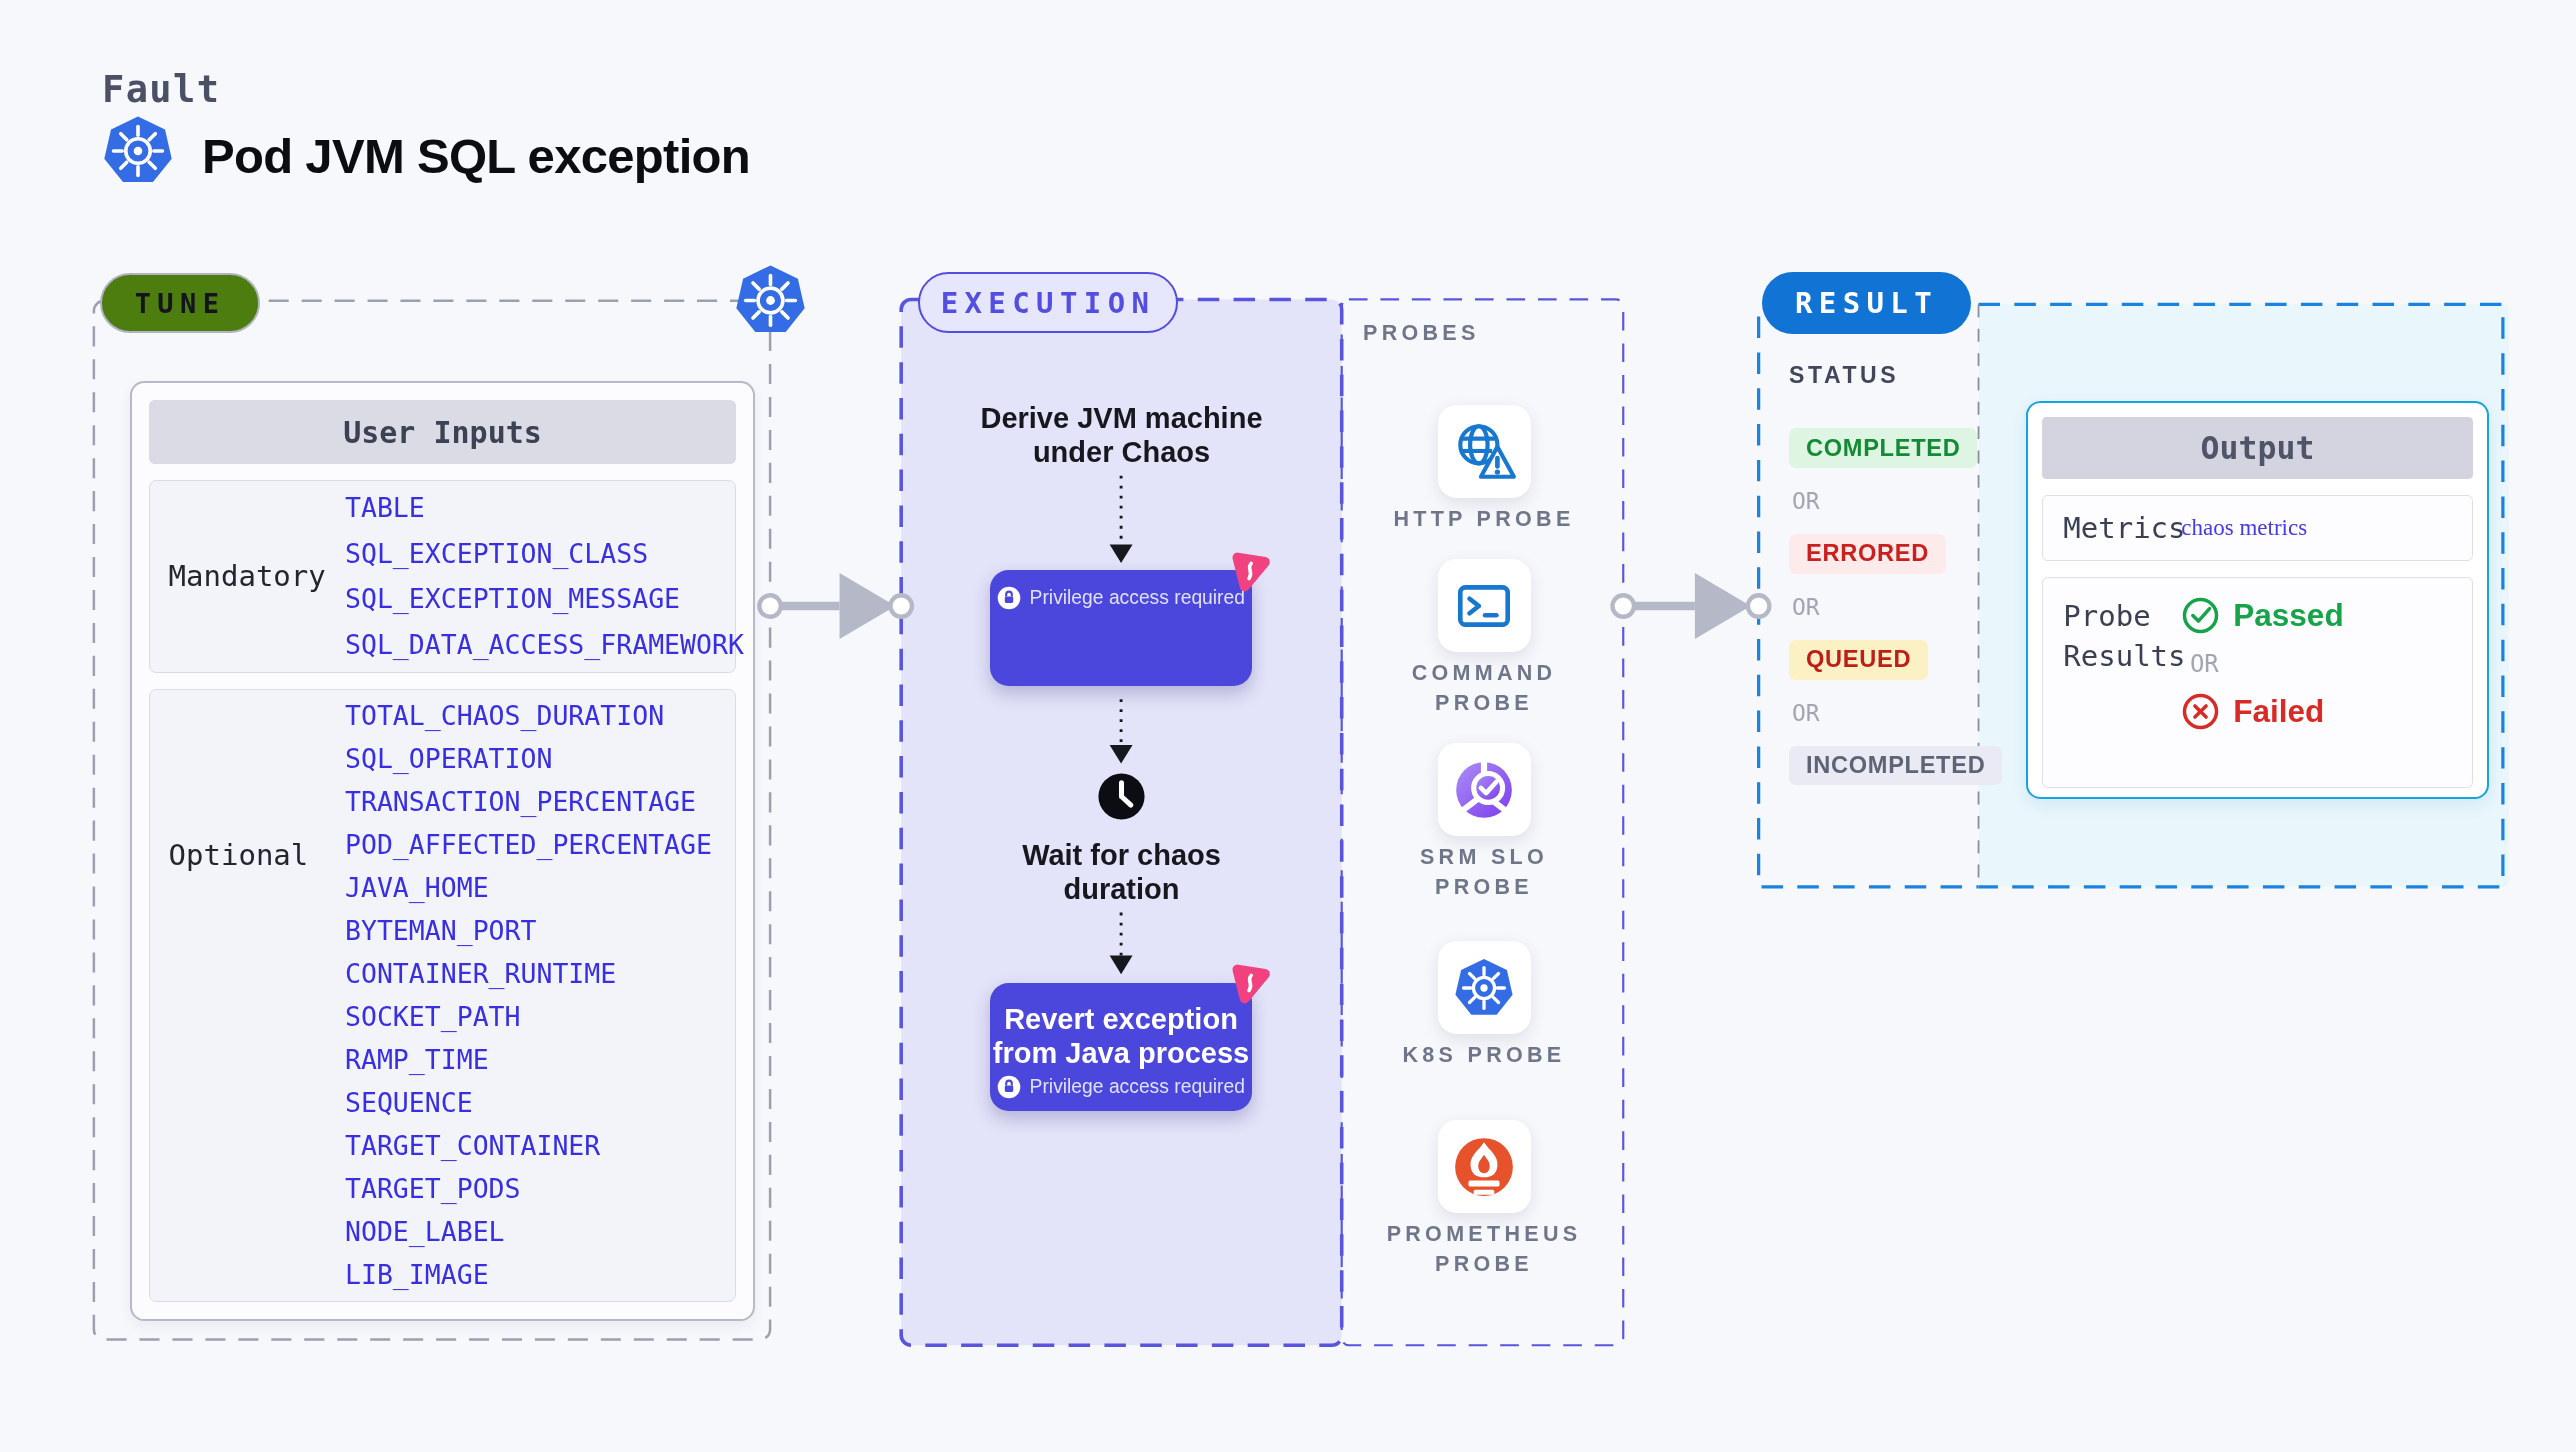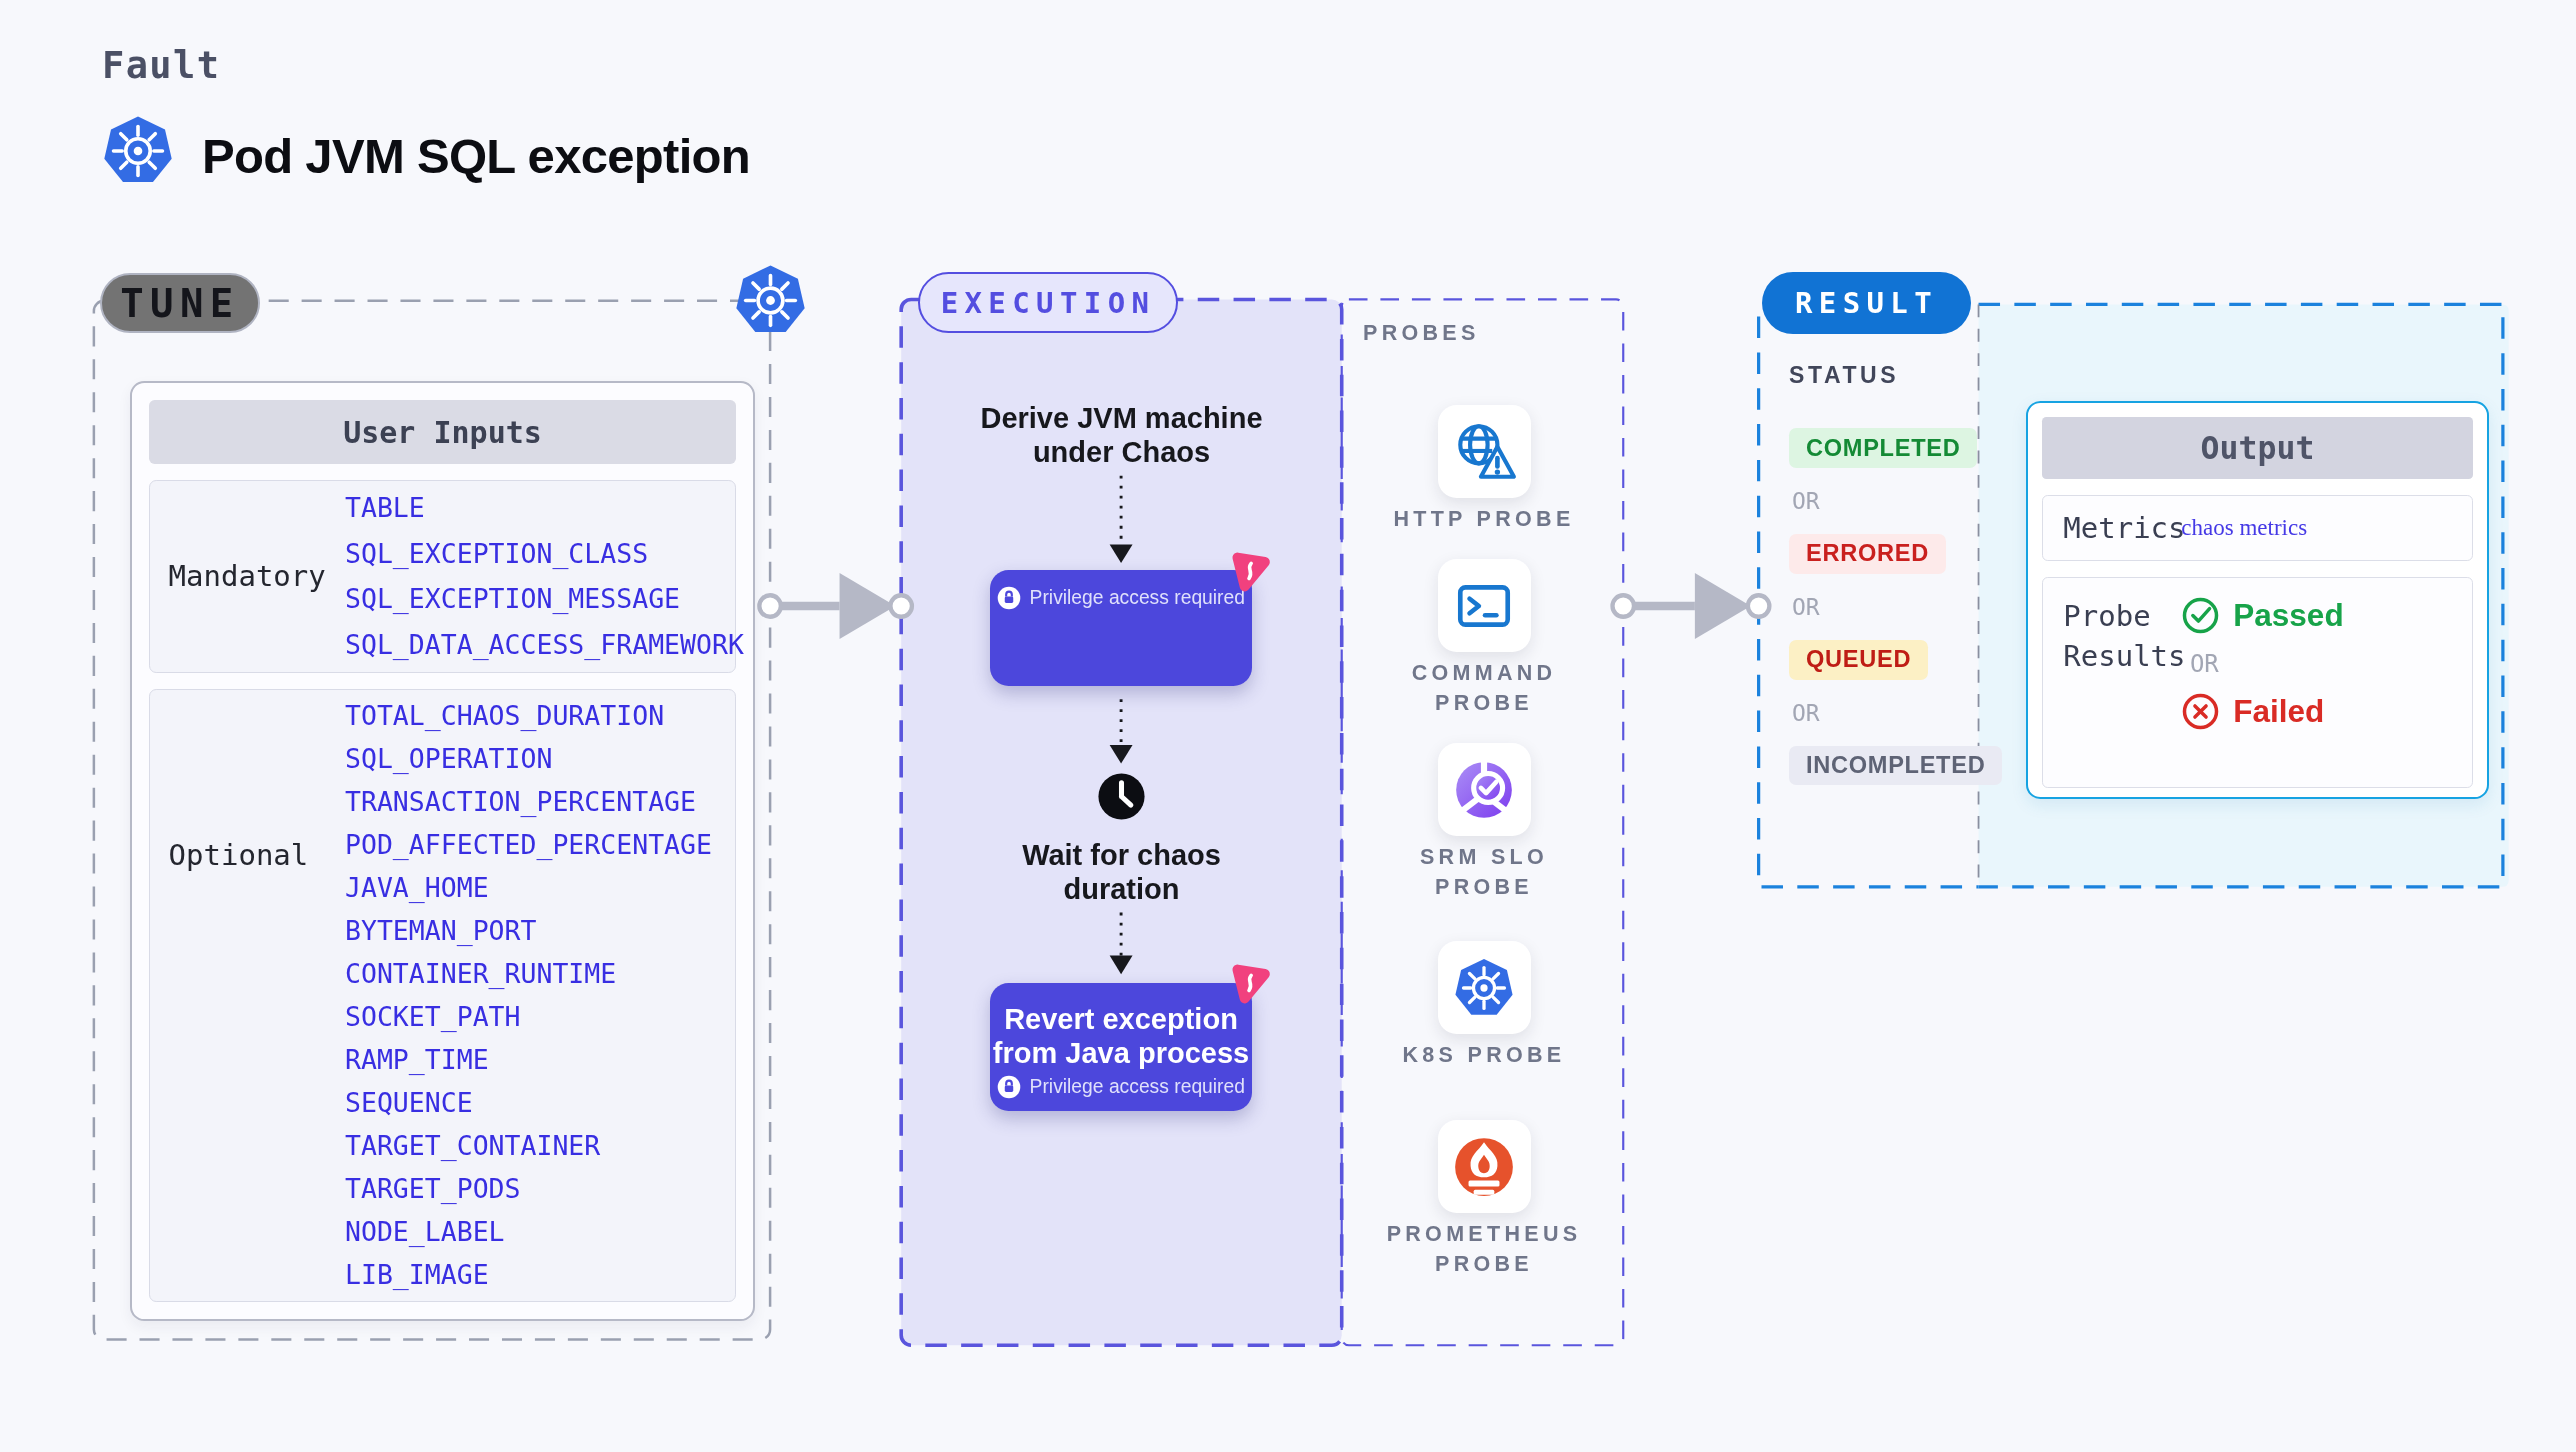--- a/index.html
+++ b/index.html
@@ -6,26 +6,26 @@
     --mono:"DejaVu Sans Mono","Liberation Mono",monospace;
     --sans:"Liberation Sans",sans-serif;
   }
   html,body{margin:0;padding:0;background:#eef0f5;}
   #canvas{position:relative;width:2576px;height:1452px;background:#f7f8fc;overflow:hidden;font-family:var(--sans);}
   .abs{position:absolute;}
   .z2{z-index:2;}
   svg{display:block;}
 
   
-  .eyebrow{font-family:var(--mono);font-size:37px;font-weight:600;color:#4b5065;letter-spacing:1.4px;}
+  .eyebrow{font-family:var(--mono);font-size:37px;font-weight:600;color:#4b5065;letter-spacing:1.4px;margin-top:24px;}
   .page-title{font-size:49px;font-weight:700;color:#0c0d12;letter-spacing:-0.7px;}
 
   
   .badge-pill{display:flex;align-items:center;justify-content:center;font-family:var(--mono);font-weight:700;letter-spacing:6.4px;border-radius:34px;}
-  .badge-tune{background:#737373;border:2.1px solid #b0b4c2;color:#14151b;font-size:39px;}
+  .badge-tune{background:#4d7c0f;border:2.1px solid #b0b4c2;color:#14151b;font-size:27px;}
   .badge-exec{background:#e6e6fc;border:2.9px solid #544ee0;color:#544ee0;font-size:29px;}
   .badge-result{background:#1173d4;color:#ffffff;font-size:29px;}
 
   
   .ui-card{background:#fcfcff;border:2.1px solid #b6b9c7;border-radius:14.3px;box-sizing:border-box;padding:17px;display:flex;flex-direction:column;gap:15.8px;box-shadow:0 5.7px 14.3px rgba(30,32,60,.06);}
   .ui-header{height:64px;background:#dadbe5;border-radius:5.7px;display:flex;align-items:center;justify-content:center;font-family:var(--mono);font-weight:700;font-size:30px;color:#3c4153;flex:none;}
   .ui-group{position:relative;background:#f3f4fa;border:1.4px solid #d9dbe7;border-radius:7.2px;box-sizing:border-box;}
   .ui-group-label{position:absolute;left:18.6px;font-family:var(--mono);font-size:29px;color:#24262f;}
   .ui-items{margin-left:195px;height:100%;display:flex;flex-direction:column;justify-content:center;}
   .ui-item{font-family:var(--mono);font-size:26.5px;line-height:31.5px;color:#382ee2;}

